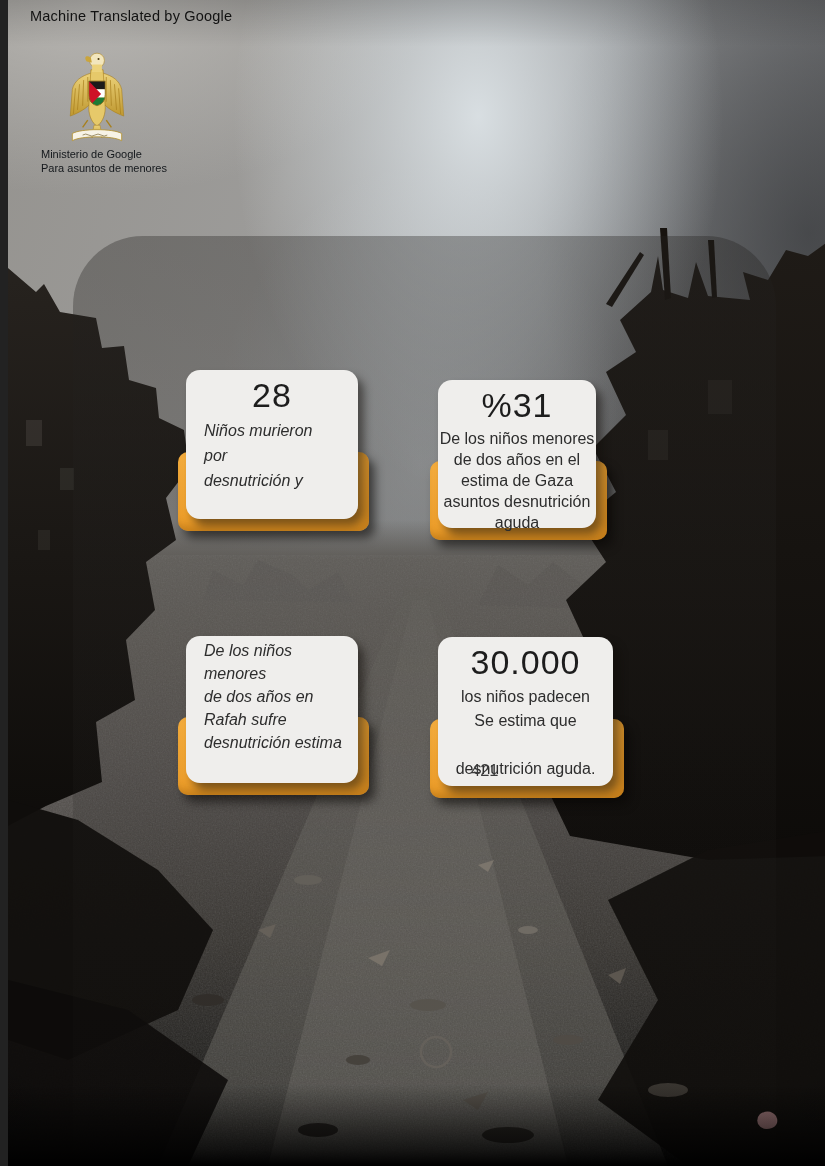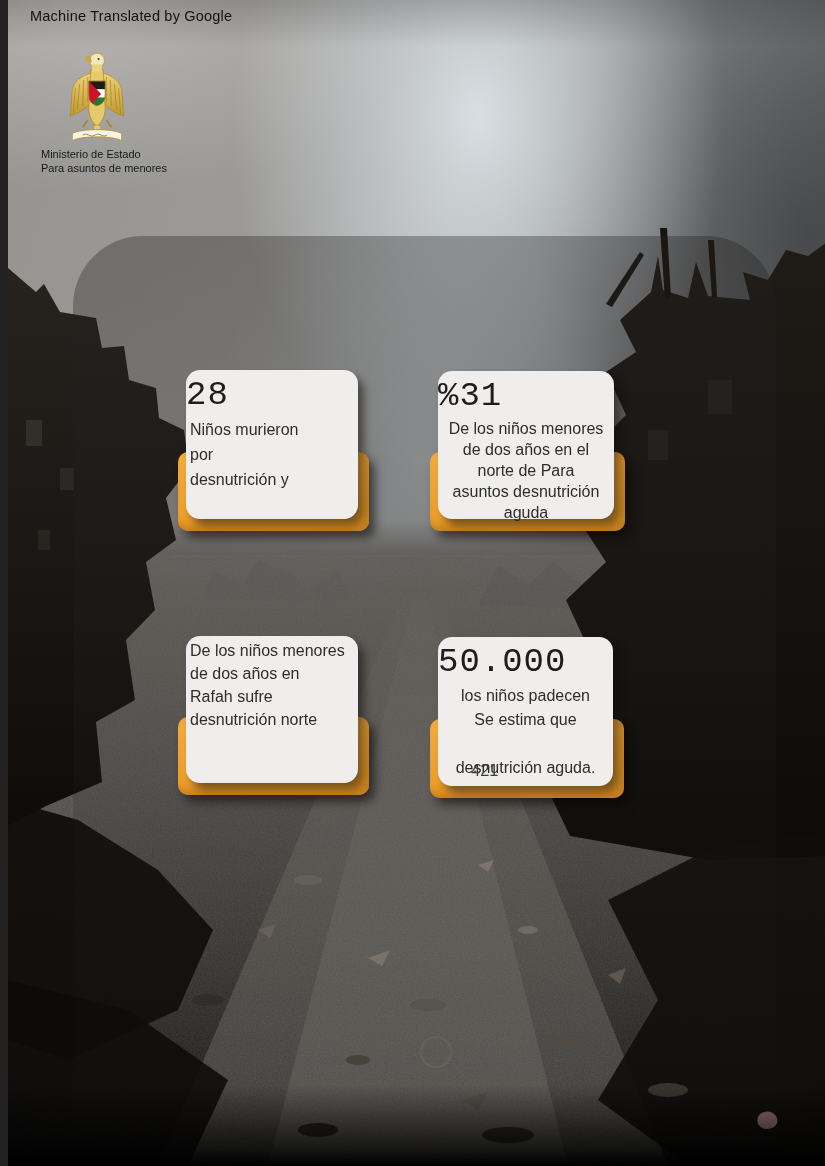--- a/index.html
+++ b/index.html
@@ -28,31 +28,31 @@
                     rgba(0,0,0,.75) 98.6%, #000 100%);}
 
   
   .banner{position:absolute;left:22px;top:8px;font-size:14.5px;color:#121212;letter-spacing:.2px;}
   .emblem{position:absolute;left:52px;top:46px;width:74px;height:99px;}
   .ministry{position:absolute;left:33px;top:148px;font-size:11px;line-height:13.5px;color:#14181c;}
 
   
   .stat{position:absolute;}
   .pos1{left:178px;top:370px;width:172px;height:149px;}
-  .pos2{left:430px;top:371px;width:176px;height:148px;}
+  .pos2{left:430px;top:380px;width:158px;height:148px;}
   .pos3{left:178px;top:636px;width:172px;height:147px;}
   .pos4{left:430px;top:637px;width:175px;height:149px;}
   .tray{position:absolute;left:-8px;right:-11px;top:55%;bottom:-12px;border-radius:10px;
     background:linear-gradient(180deg,#f4ad3e,#ec9c28);
     box-shadow:6px 7px 10px rgba(10,8,5,.55), inset -5px -5px 8px rgba(150,90,10,.45);}
   .card{position:absolute;inset:0;background:#efeeec;border-radius:14px;
     box-shadow:6px 7px 9px rgba(15,12,8,.5);}
-  .num{font-size:34px;color:#1d1d1d;margin-top:6px;letter-spacing:1px;font-family:Liberation Mono, monospace;}
+  .num{font-size:34px;color:#1d1d1d;text-align:center;margin-top:6px;letter-spacing:1px;}
   .lines{font-size:16px;color:#2d2d2d;margin-top:3px;text-align:center;}
-  .align-left .lines{text-align:left;padding-left:4px;padding-right:4px;}
+  .align-left .lines{text-align:left;padding-left:18px;padding-right:4px;font-style:italic;}
   .lh25 .lines{line-height:25px;}
   .lh22 .lines{line-height:21px;}
   .lh23 .lines{line-height:23px;}
   .lh24 .lines{line-height:24px;}
   .stat-line:empty::before{content:"\00a0";}
 
   .pageno{position:absolute;left:463px;top:761px;font-size:16.5px;color:#3b3b3b;z-index:9;}
 </style>
 </head>
 <body>
@@ -171,21 +171,21 @@
       <rect x="28" y="50" width="16" height="9" fill="#1e7a34"></rect>
       <path d="M28,34 L40,46.5 L28,59 Z" fill="#ce1126"></path>
     </g>
     <path d="M28,34 h16 v13 q0,9 -8,11 q-8,-2 -8,-11 Z" fill="none" stroke="#8c6d1d" stroke-width=".8"></path>
 
     <path d="M12,85 C20,80 52,80 60,85 L60,92 C52,87 20,87 12,92 Z" fill="#f7f3e6" stroke="#b59330" stroke-width=".8"></path>
     <path d="M22,86.5 q3,-2 6,0 q3,2 6,0 q3,-2 6,0 q3,2 6,0" stroke="#7a6a3a" stroke-width=".7" fill="none"></path>
   </svg>
 
   <div class="ministry">
-    <div>Ministerio de Estado</div>
+    <div>Ministerio de Google</div>
     <div>Para asuntos de menores</div>
   </div>
 
   <div class="stat pos1 align-left lh25">
     <div class="tray"></div>
     <div class="card">
       <div class="num">28</div>
       <div class="lines">
           <div class="stat-line">Niños murieron</div>
           <div class="stat-line">por</div>
@@ -194,43 +194,43 @@
     </div>
   </div>
 
   <div class="stat pos2 lh22">
     <div class="tray"></div>
     <div class="card">
       <div class="num">%31</div>
       <div class="lines">
           <div class="stat-line">De los niños menores</div>
           <div class="stat-line">de dos años en el</div>
-          <div class="stat-line">norte de Para</div>
+          <div class="stat-line">estima de Gaza</div>
           <div class="stat-line">asuntos desnutrición</div>
           <div class="stat-line">aguda</div>
         </div>
     </div>
   </div>
 
   <div class="stat pos3 align-left lh23">
     <div class="tray"></div>
     <div class="card">
       <div class="lines">
           <div class="stat-line">De los niños menores</div>
           <div class="stat-line">de dos años en</div>
           <div class="stat-line">Rafah sufre</div>
-          <div class="stat-line">desnutrición norte</div>
+          <div class="stat-line">desnutrición estima</div>
         </div>
     </div>
   </div>
 
   <div class="stat pos4 lh24">
     <div class="tray"></div>
     <div class="card">
-      <div class="num">50.000</div>
+      <div class="num">30.000</div>
       <div class="lines">
           <div class="stat-line">los niños padecen</div>
           <div class="stat-line">Se estima que</div>
           <div class="stat-line"></div>
           <div class="stat-line">desnutrición aguda.</div>
         </div>
     </div>
   </div>
 
   <div class="pageno">421</div>

